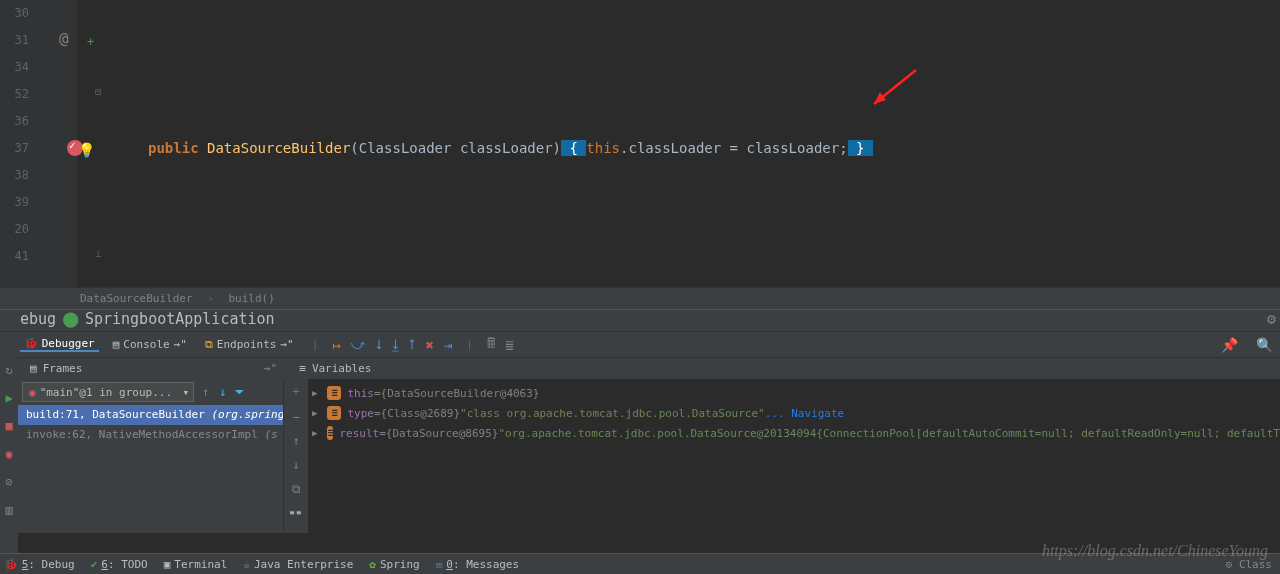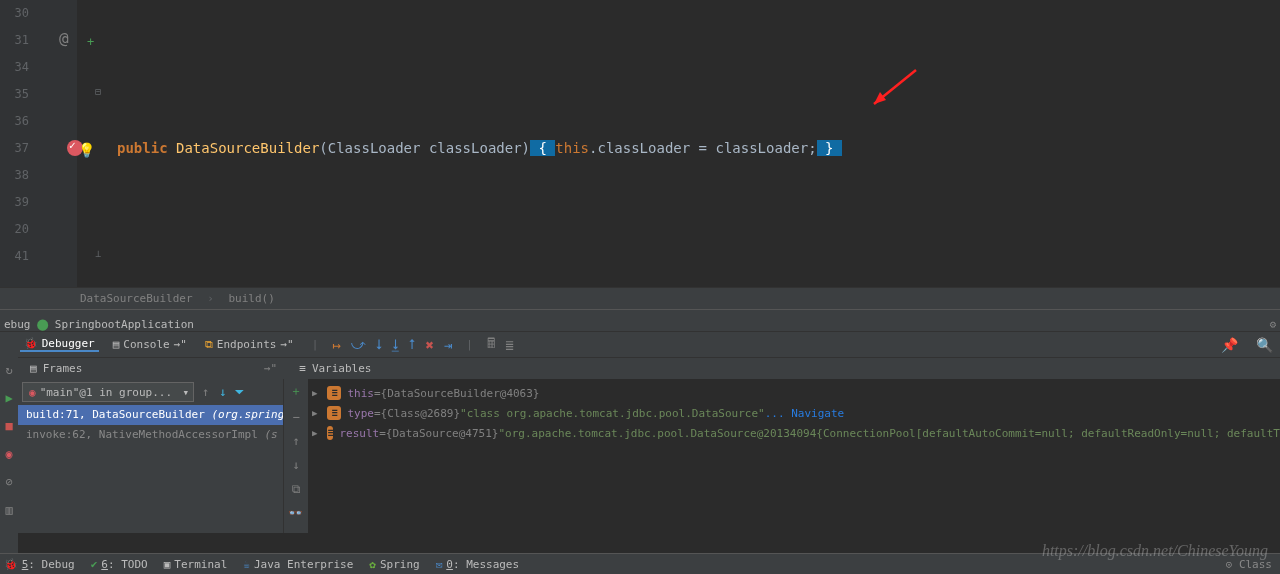--- a/index.html
+++ b/index.html
@@ -4,42 +4,42 @@
 <style>
 * { margin:0; padding:0; box-sizing:border-box; }
 body { width:1280px; height:574px; background:#2b2b2b; font-family:"Consolas","Monaco",monospace; font-size:13px; color:#a9b7c6; overflow:hidden; position:relative; }
 
 
 .editor { position:relative; height:287px; display:flex; overflow:hidden; }
 .gutter { width:35px; background:#313335; text-align:right; color:#606366; font-size:12px; line-height:27px; padding-right:6px; }
 .icons-col { width:42px; background:#313335; position:relative; }
 .code { flex:1; position:relative; line-height:27px; white-space:pre; font-size:14px; }
 .line { height:27px; padding-left:40px; position:relative; }
-.kw { color:#cc7832; font-weight:bold; }
+.kw { color:#cc7832; font-weight:bold;margin-left:31px; }
 .this { color:#cc7832; }
 .method { color:#ffc66d; }
 .sel { background:#214283; }
 .cbrace { background:#106ba3; color:#fff; }
 
 .arrow-svg { position:absolute; top:66px; left:862px; pointer-events:none; }
 
 .overr { position:absolute; left:24px; top:29px; color:#808080; font-size:16px; }
 .plus { position:absolute; left:52px; top:35px; color:#499c54; font-size:12px; }
 .foldopen { position:absolute; color:#606366; font-size:10px; }
 .bulb { position:absolute; left:78px; top:142px; color:#ffc66d; font-size:14px; }
 .breakpoint { position:absolute; left:32px; top:140px; width:16px; height:16px; border-radius:50%; background:#db5860; }
 .bp-check { position:absolute; left:34px; top:139px; color:#fff; font-size:11px; }
 
 
 .breadcrumb { height:22px; background:#3c3f41; border-top:1px solid #323232; color:#808080; font-size:11px; padding-left:80px; line-height:22px; }
 .breadcrumb span { margin-right:8px; }
 .crumbsep { color:#606366; }
 
 
-.debug-header { height:22px; background:#3c3f41; border-top:1px solid #555; display:flex; align-items:flex-end; padding-left:4px; font-size:11px; color:#bbb; }
+.debug-header { height:22px; background:#3c3f41; border-top:1px solid #555; display:flex; align-items:flex-start; padding-left:20px; font-size:15px; color:#bbb; }
 .debug-header .bug { color:#499c54; margin:0 6px; }
 .debug-gear { margin-left:auto; margin-right:4px; color:#808080; }
 
 
 .dbg-toolbar { height:26px; background:#3c3f41; border-top:1px solid #323232; display:flex; align-items:center; font-size:11px; padding-left:20px; gap:10px; }
 .tab { display:inline-flex; align-items:center; gap:4px; color:#bbb; padding:0 4px; }
 .tab.active { color:#fff; border-bottom:2px solid #4a88c7; }
 .sep { color:#606366; margin:0 4px; }
 .step-ico { color:#4a88c7; font-size:14px; }
 .step-ico.red { color:#c75450; }
@@ -87,21 +87,21 @@
 .watermark { position:absolute; bottom:14px; right:12px; color:rgba(220,220,220,0.32); font-size:16px; font-style:italic; font-family:serif; pointer-events:none; }
 </style>
 </head>
 <body>
 
 <div class="editor">
   <div class="gutter">
     <div>30</div>
     <div>31</div>
     <div>34</div>
-    <div>35</div>
+    <div>52</div>
     <div>36</div>
     <div>37</div>
     <div>38</div>
     <div>39</div>
     <div>20</div>
     <div>41</div>
   </div>
   <div class="icons-col">
     <span class="overr">@</span>
     <span class="plus">+</span>
@@ -231,21 +231,21 @@
         <span class="vval"> = </span>
         <span class="vval">{Class@2689}</span> 
         <span class="vstr">"class org.apache.tomcat.jdbc.pool.DataSource"</span>
         <span class="note">... Navigate</span>
       </div>
     <div class="var-row">
         <span class="tri">▶</span>
         <span class="badge">≡</span>
         <span class="vname">result</span>
         <span class="vval"> = </span>
-        <span class="vval">{DataSource@4751}</span> 
+        <span class="vval">{DataSource@8695}</span> 
         <span class="vstr">"org.apache.tomcat.jdbc.pool.DataSource@20134094{ConnectionPool[defaultAutoCommit=null; defaultReadOnly=null; defaultTran...</span>
       </div>
   </div>
 </div>
 
 <div class="statusbar">
   <span class="item">
       <span style="color:#db5860">🐞</span>
       <span><span class="ul">5</span>: Debug</span>
     </span>

